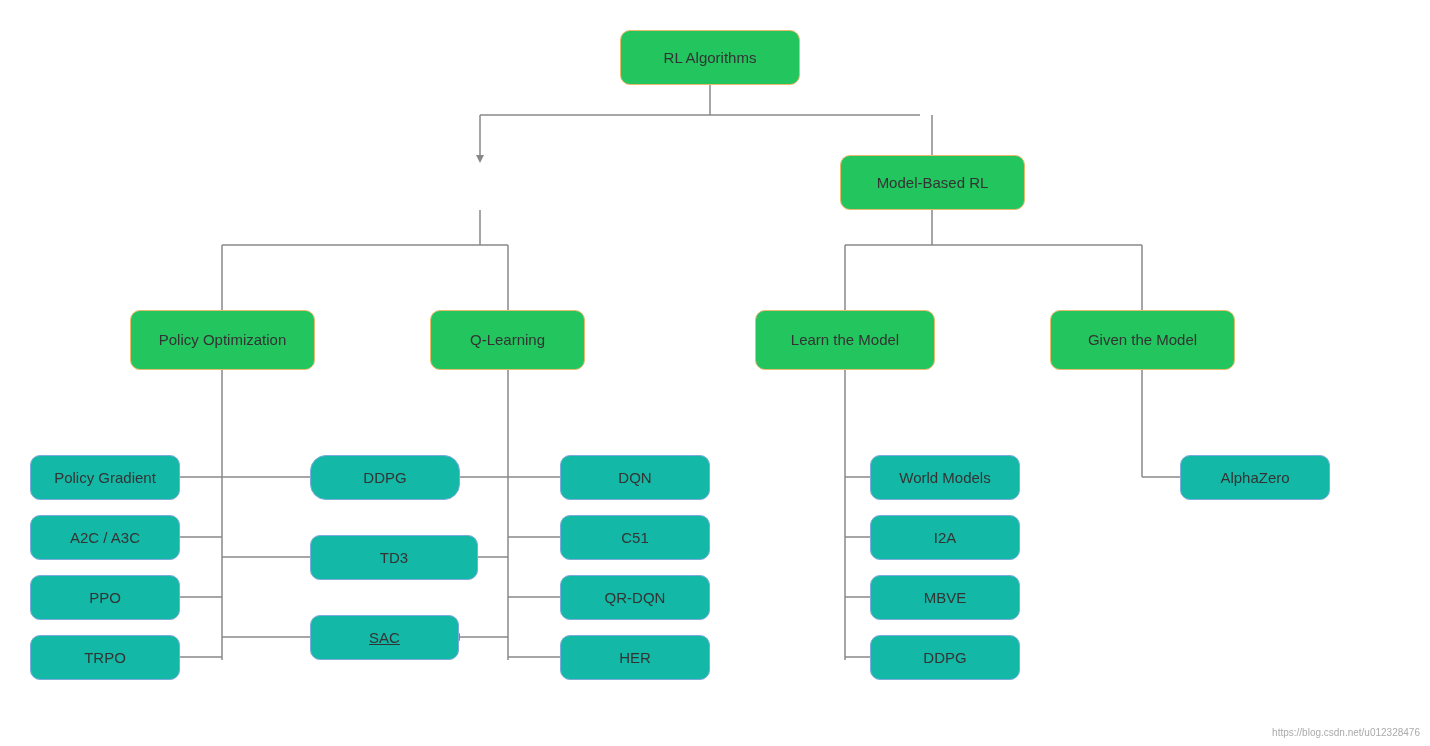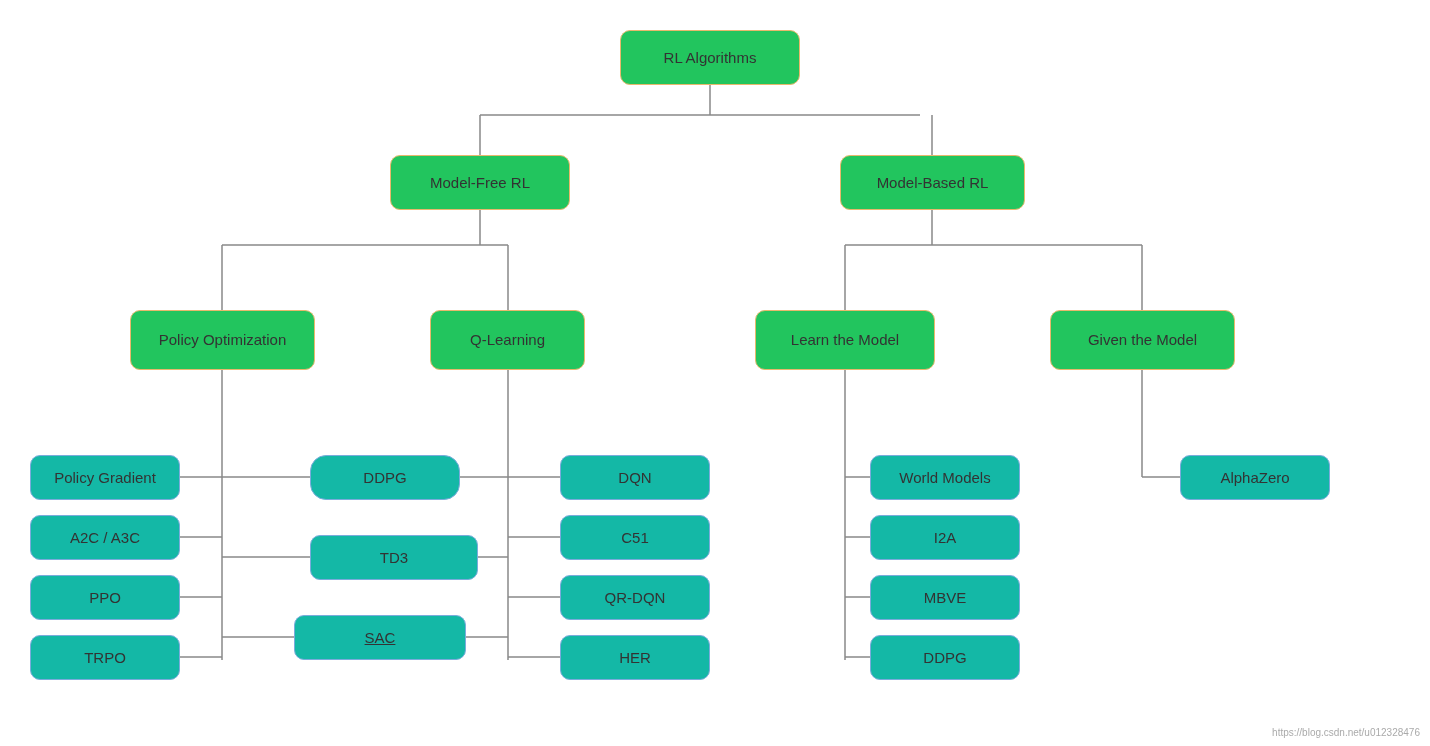--- a/index.html
+++ b/index.html
@@ -135,33 +135,32 @@
 
     <line x1="845" y1="657" x2="870" y2="657" stroke="#888" stroke-width="1.5"></line>
     <polygon points="870,653 878,657 870,661" fill="#888"></polygon>
 
     <line x1="1142" y1="370" x2="1142" y2="477" stroke="#888" stroke-width="1.5"></line>
     <line x1="1142" y1="477" x2="1180" y2="477" stroke="#888" stroke-width="1.5"></line>
     <polygon points="1180,473 1188,477 1180,481" fill="#888"></polygon>
   </svg>
 
 <div class="node node-orange" style="left: 620px; top: 30px; width: 180px; height: 55px;">RL Algorithms</div>
-    <div class="node node-orange" style="left: 390px; top: 155px; width: 180px; height: 55px;">Model-Free RL</div>
     <div class="node node-orange" style="left: 840px; top: 155px; width: 185px; height: 55px;">Model-Based RL</div>
     <div class="node node-orange" style="left: 130px; top: 310px; width: 185px; height: 60px;">Policy Optimization</div>
     <div class="node node-orange" style="left: 430px; top: 310px; width: 155px; height: 60px;">Q-Learning</div>
     <div class="node node-orange" style="left: 755px; top: 310px; width: 180px; height: 60px;">Learn the Model</div>
     <div class="node node-orange" style="left: 1050px; top: 310px; width: 185px; height: 60px;">Given the Model</div>
     <div class="node node-blue" style="left: 30px; top: 455px; width: 150px; height: 45px;">Policy Gradient</div>
     <div class="node node-blue" style="left: 30px; top: 515px; width: 150px; height: 45px;">A2C / A3C</div>
     <div class="node node-blue" style="left: 30px; top: 575px; width: 150px; height: 45px;">PPO</div>
     <div class="node node-blue" style="left: 30px; top: 635px; width: 150px; height: 45px;">TRPO</div>
     <div class="node node-blue" style="left: 310px; top: 455px; width: 150px; height: 45px; border-radius: 16px;">DDPG</div>
     <div class="node node-blue" style="left: 310px; top: 535px; width: 168px; height: 45px;">TD3</div>
-    <div class="node node-blue" style="left: 294px; top: 615px; width: 172px; height: 45px; text-decoration: underline;">SAC</div>
+    <div class="node node-blue" style="left: 310px; top: 615px; width: 149px; height: 45px; text-decoration: underline;">SAC</div>
     <div class="node node-blue" style="left: 560px; top: 455px; width: 150px; height: 45px;">DQN</div>
     <div class="node node-blue" style="left: 560px; top: 515px; width: 150px; height: 45px;">C51</div>
     <div class="node node-blue" style="left: 560px; top: 575px; width: 150px; height: 45px;">QR-DQN</div>
     <div class="node node-blue" style="left: 560px; top: 635px; width: 150px; height: 45px;">HER</div>
     <div class="node node-blue" style="left: 870px; top: 455px; width: 150px; height: 45px;">World Models</div>
     <div class="node node-blue" style="left: 870px; top: 515px; width: 150px; height: 45px;">I2A</div>
     <div class="node node-blue" style="left: 870px; top: 575px; width: 150px; height: 45px;">MBVE</div>
     <div class="node node-blue" style="left: 870px; top: 635px; width: 150px; height: 45px;">DDPG</div>
     <div class="node node-blue" style="left: 1180px; top: 455px; width: 150px; height: 45px;">AlphaZero</div>
     <div class="watermark">https://blog.csdn.net/u012328476</div>

